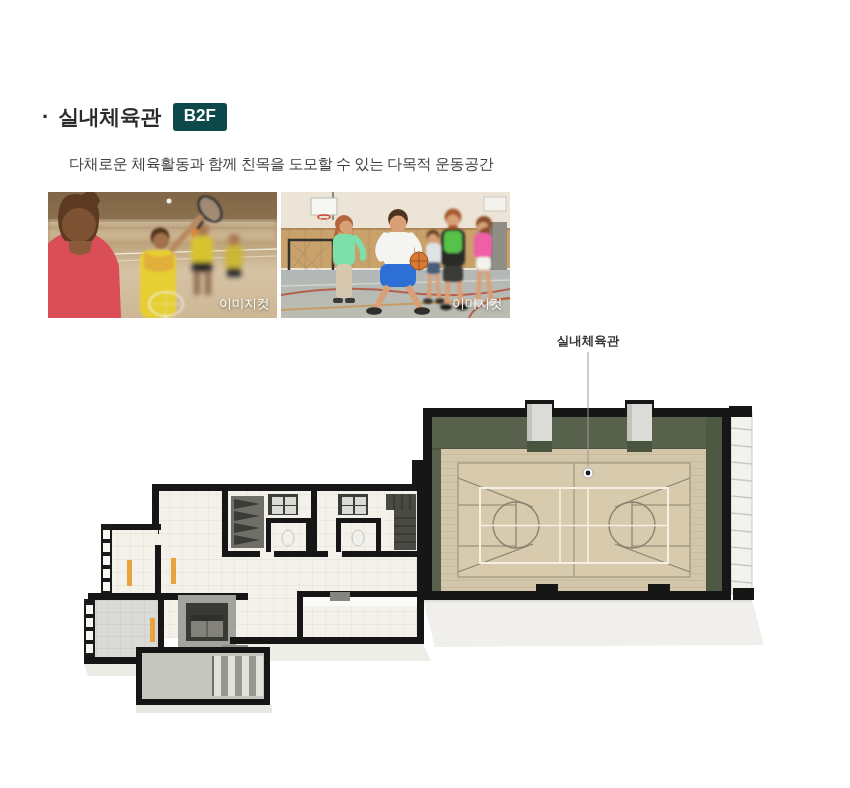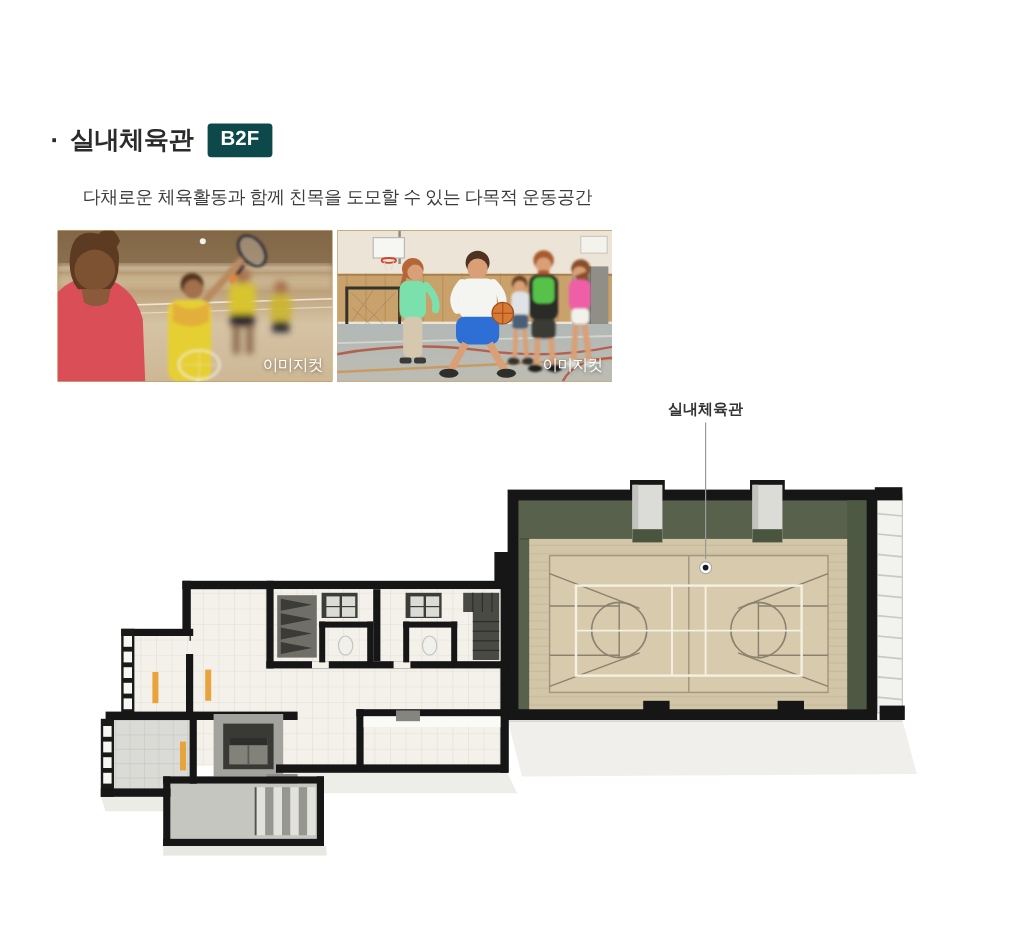--- a/index.html
+++ b/index.html
@@ -9,21 +9,21 @@
   }
   .section-header{position:absolute;left:42px;top:103px;display:flex;align-items:center;}
   .bullet{font-size:22px;font-weight:700;color:#2b2b2b;margin-right:9px;line-height:1;}
   .title{font-size:21px;font-weight:700;color:#2b2b2b;letter-spacing:-0.5px;line-height:1.2;}
   .badge{
     margin-left:12px;background:#0d494b;color:#ffffff;font-weight:700;font-size:17px;
     padding:2px 11px 4px 11px;border-radius:3px;line-height:1.3;
   }
   .desc{position:absolute;left:57px;top:143px;font-size:15px;color:#3c3c3c;letter-spacing:-0.4px;margin:12px;}
   .photos{position:absolute;left:48px;top:192px;display:flex;gap:4px;}
-  .photo{position:relative;width:229px;height:126px;overflow:hidden;background:#a16207;}
+  .photo{position:relative;width:229px;height:126px;overflow:hidden;background:#15803d;}
   .photo svg{display:block;width:229px;height:126px;}
   .watermark{
     position:absolute;right:8px;bottom:5px;color:#ffffff;font-size:13px;font-weight:500;
     letter-spacing:-0.5px;text-shadow:0 1px 3px rgba(0,0,0,.5);
   }
   .floorplan{position:absolute;left:0;top:328px;}
   .plan-label-text{font-size:12.5px;font-weight:700;fill:#333333;}
 </style>
 </head>
 <body>

